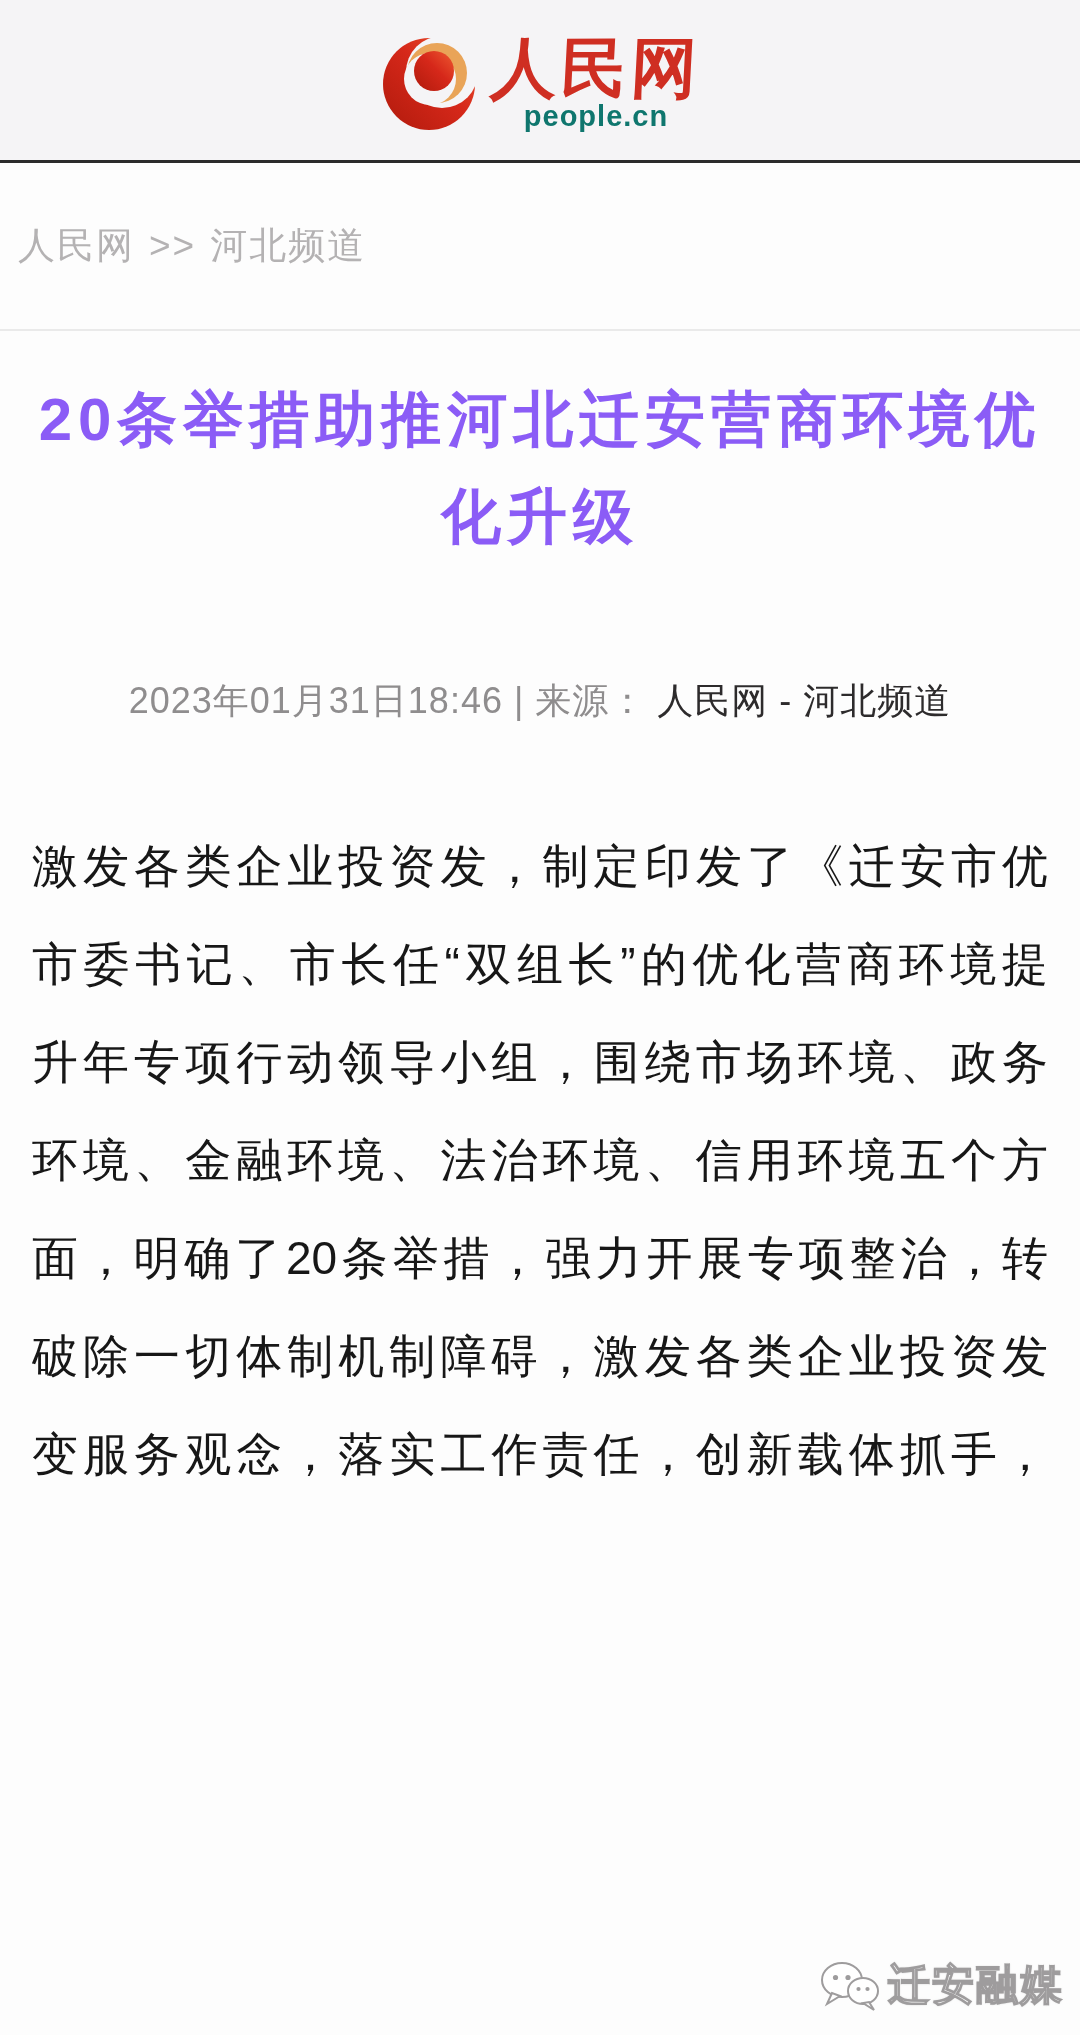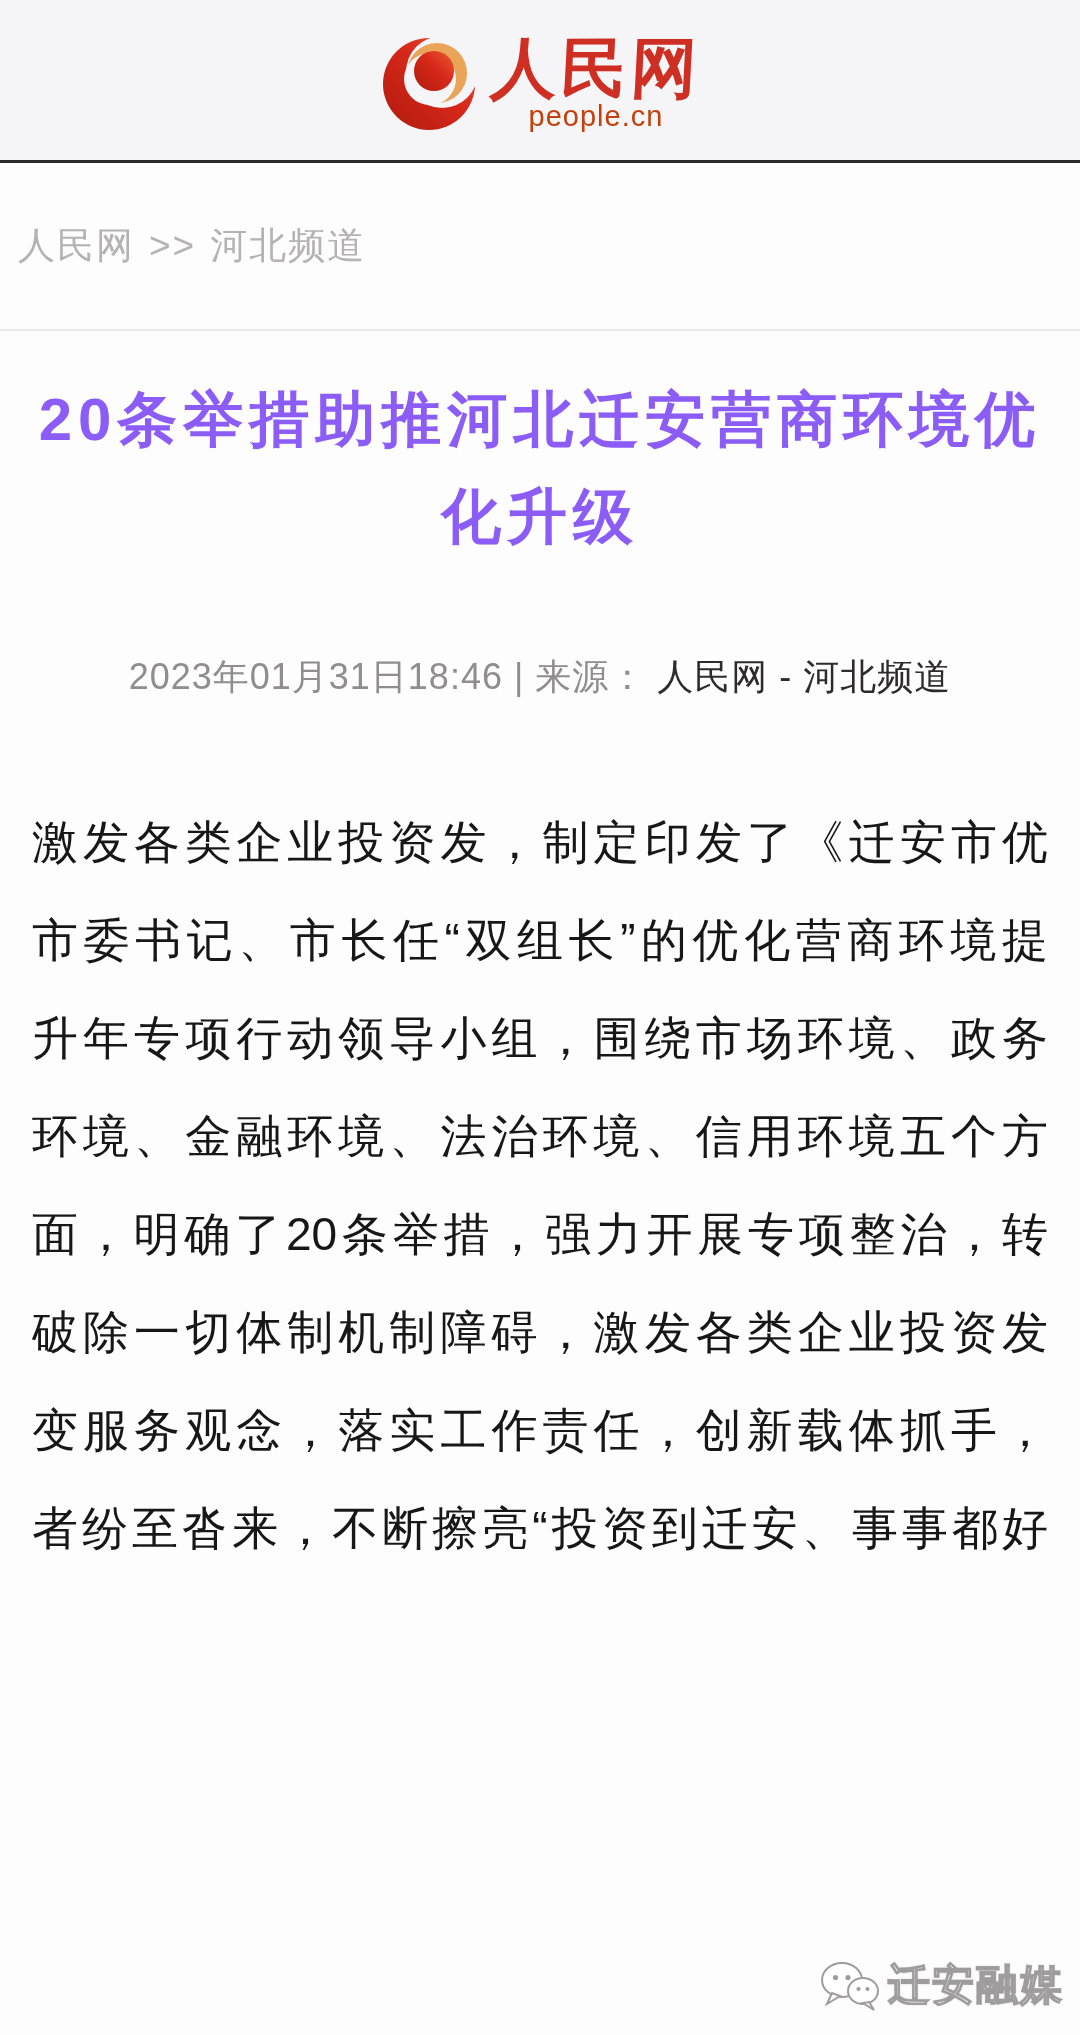--- a/index.html
+++ b/index.html
@@ -20,22 +20,22 @@
     display:flex; align-items:center; justify-content:center;
   }
   .logo { display:flex; align-items:center; gap:12px; margin-top:4px; cursor:pointer; }
   .logo-text { display:flex; flex-direction:column; align-items:center; }
   .brand-cn {
     font-size:66px; line-height:70px; font-weight:bold;
     color:#cf2e22; letter-spacing:4px;
     transform:skewX(-3deg);
   }
   .brand-en {
-    font-size:29px; line-height:30px; font-weight:normal;
-    color:#c2410c; letter-spacing:1px; margin-top:-2px;
+    font-size:29px; line-height:30px; font-weight:bold;
+    color:#0f766e; letter-spacing:1px; margin-top:-2px;
   }
 
   
   .breadcrumb-bar {
     height:168px;
     background:#fdfdfd;
     border-bottom:2px solid #eaeaea;
     display:flex; align-items:center;
     padding-left:18px;
     font-size:37px; color:#b4b2b3; letter-spacing:2px;
@@ -45,21 +45,21 @@
 
   
   .article { padding:0 32px; }
   .article-title {
     margin-top:40px;
     text-align:center;
     font-size:60px; font-weight:700; color:#8b5cf6;
     letter-spacing:6px; line-height:97px;
   }
   .article-meta {
-    margin-top:90px;
+    margin-top:114px;
     text-align:center;
     font-size:36px; line-height:44px;
     color:#8f8d8e; letter-spacing:1px;
   }
   .article-meta .meta-source { color:#2d2b2c; }
   .article-body {
     margin-top:94px;
     font-size:46px; color:#171717;
   }
   .body-line {
@@ -127,21 +127,20 @@
     </div>
 
     <div class="article-body">
         <div class="body-line">激发各类企业投资发，制定印发了《迁安市优</div>
         <div class="body-line">市委书记、市长任“双组长”的优化营商环境提</div>
         <div class="body-line">升年专项行动领导小组，围绕市场环境、政务</div>
         <div class="body-line">环境、金融环境、法治环境、信用环境五个方</div>
         <div class="body-line">面，明确了20条举措，强力开展专项整治，转</div>
         <div class="body-line">破除一切体制机制障碍，激发各类企业投资发</div>
         <div class="body-line">变服务观念，落实工作责任，创新载体抓手，</div>
-        <div class="body-line">者纷至沓来，不断擦亮“投资到迁安、事事都好</div>
       </div>
   </div>
 
   <div class="watermark">
     <svg width="62" height="54" viewBox="0 0 62 54">
       <g fill="#ffffff" stroke="#9e9c9d" stroke-width="2">
         <ellipse cx="23" cy="22" rx="20" ry="17"></ellipse>
         <path d="M13 35 L8 46 L21 38 Z"></path>
         <ellipse cx="44" cy="33" rx="15" ry="13"></ellipse>
         <path d="M50 44 L55 52 L44 45 Z"></path>

